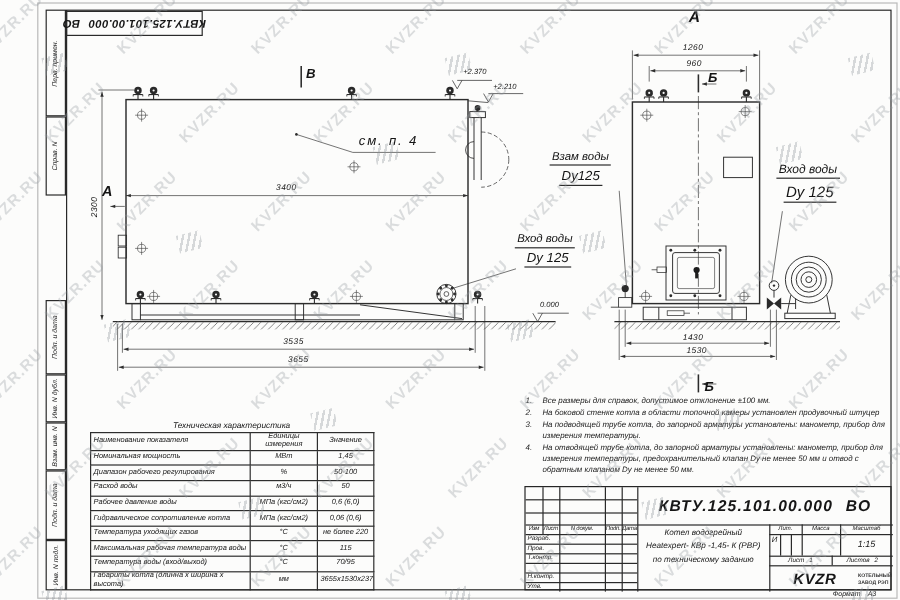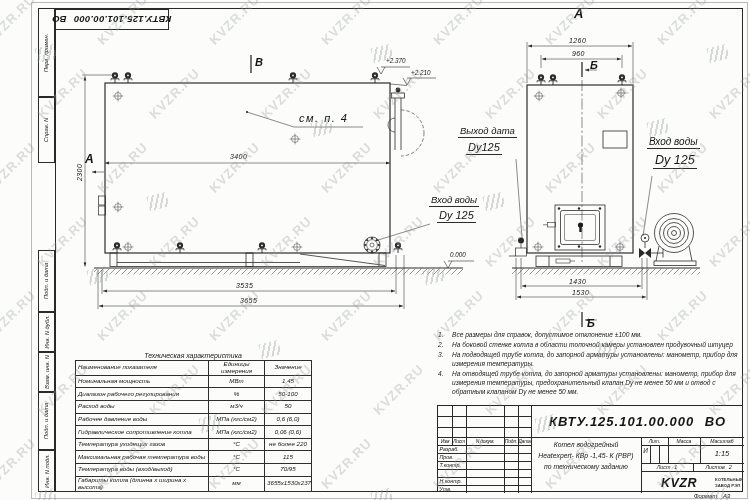--- a/index.html
+++ b/index.html
@@ -315,21 +315,21 @@
   <div class="lbl" style="left:450px;top:251px;font-size:6.3px">0.000</div>
   <div class="lbl dimlbl" style="left:236px;top:282px">3535</div>
   <div class="lbl dimlbl" style="left:240px;top:297px">3655</div>
   <div class="lbl u" style="left:429px;top:194px;font-size:9.5px">Вход воды</div>
   <div class="lbl u" style="left:437px;top:209px;font-size:11px">Dy 125</div>
 
   <div class="lbl big" style="left:574px;top:6px;font-size:13px">А</div>
   <div class="lbl dimlbl" style="left:569px;top:37px">1260</div>
   <div class="lbl dimlbl" style="left:572px;top:50px">960</div>
   <div class="lbl big" style="left:590px;top:59px;font-size:11px">Б</div>
-  <div class="lbl u" style="left:458px;top:125px;font-size:9.5px">Выход дата</div>
+  <div class="lbl u" style="left:458px;top:125px;font-size:9.5px">Взам воды</div>
   <div class="lbl u" style="left:466px;top:141px;font-size:11px">Dy125</div>
   <div class="lbl u" style="left:647px;top:136px;font-size:10px">Вход воды</div>
   <div class="lbl u" style="left:653px;top:153px;font-size:12.5px">Dy 125</div>
   <div class="lbl dimlbl" style="left:569px;top:277.5px">1430</div>
   <div class="lbl dimlbl" style="left:572px;top:289px">1530</div>
   <div class="lbl big" style="left:587px;top:317px;font-size:11px">Б</div>
 
   <div id="notes">
     <div class="note">
         <div class="n">1.</div>

